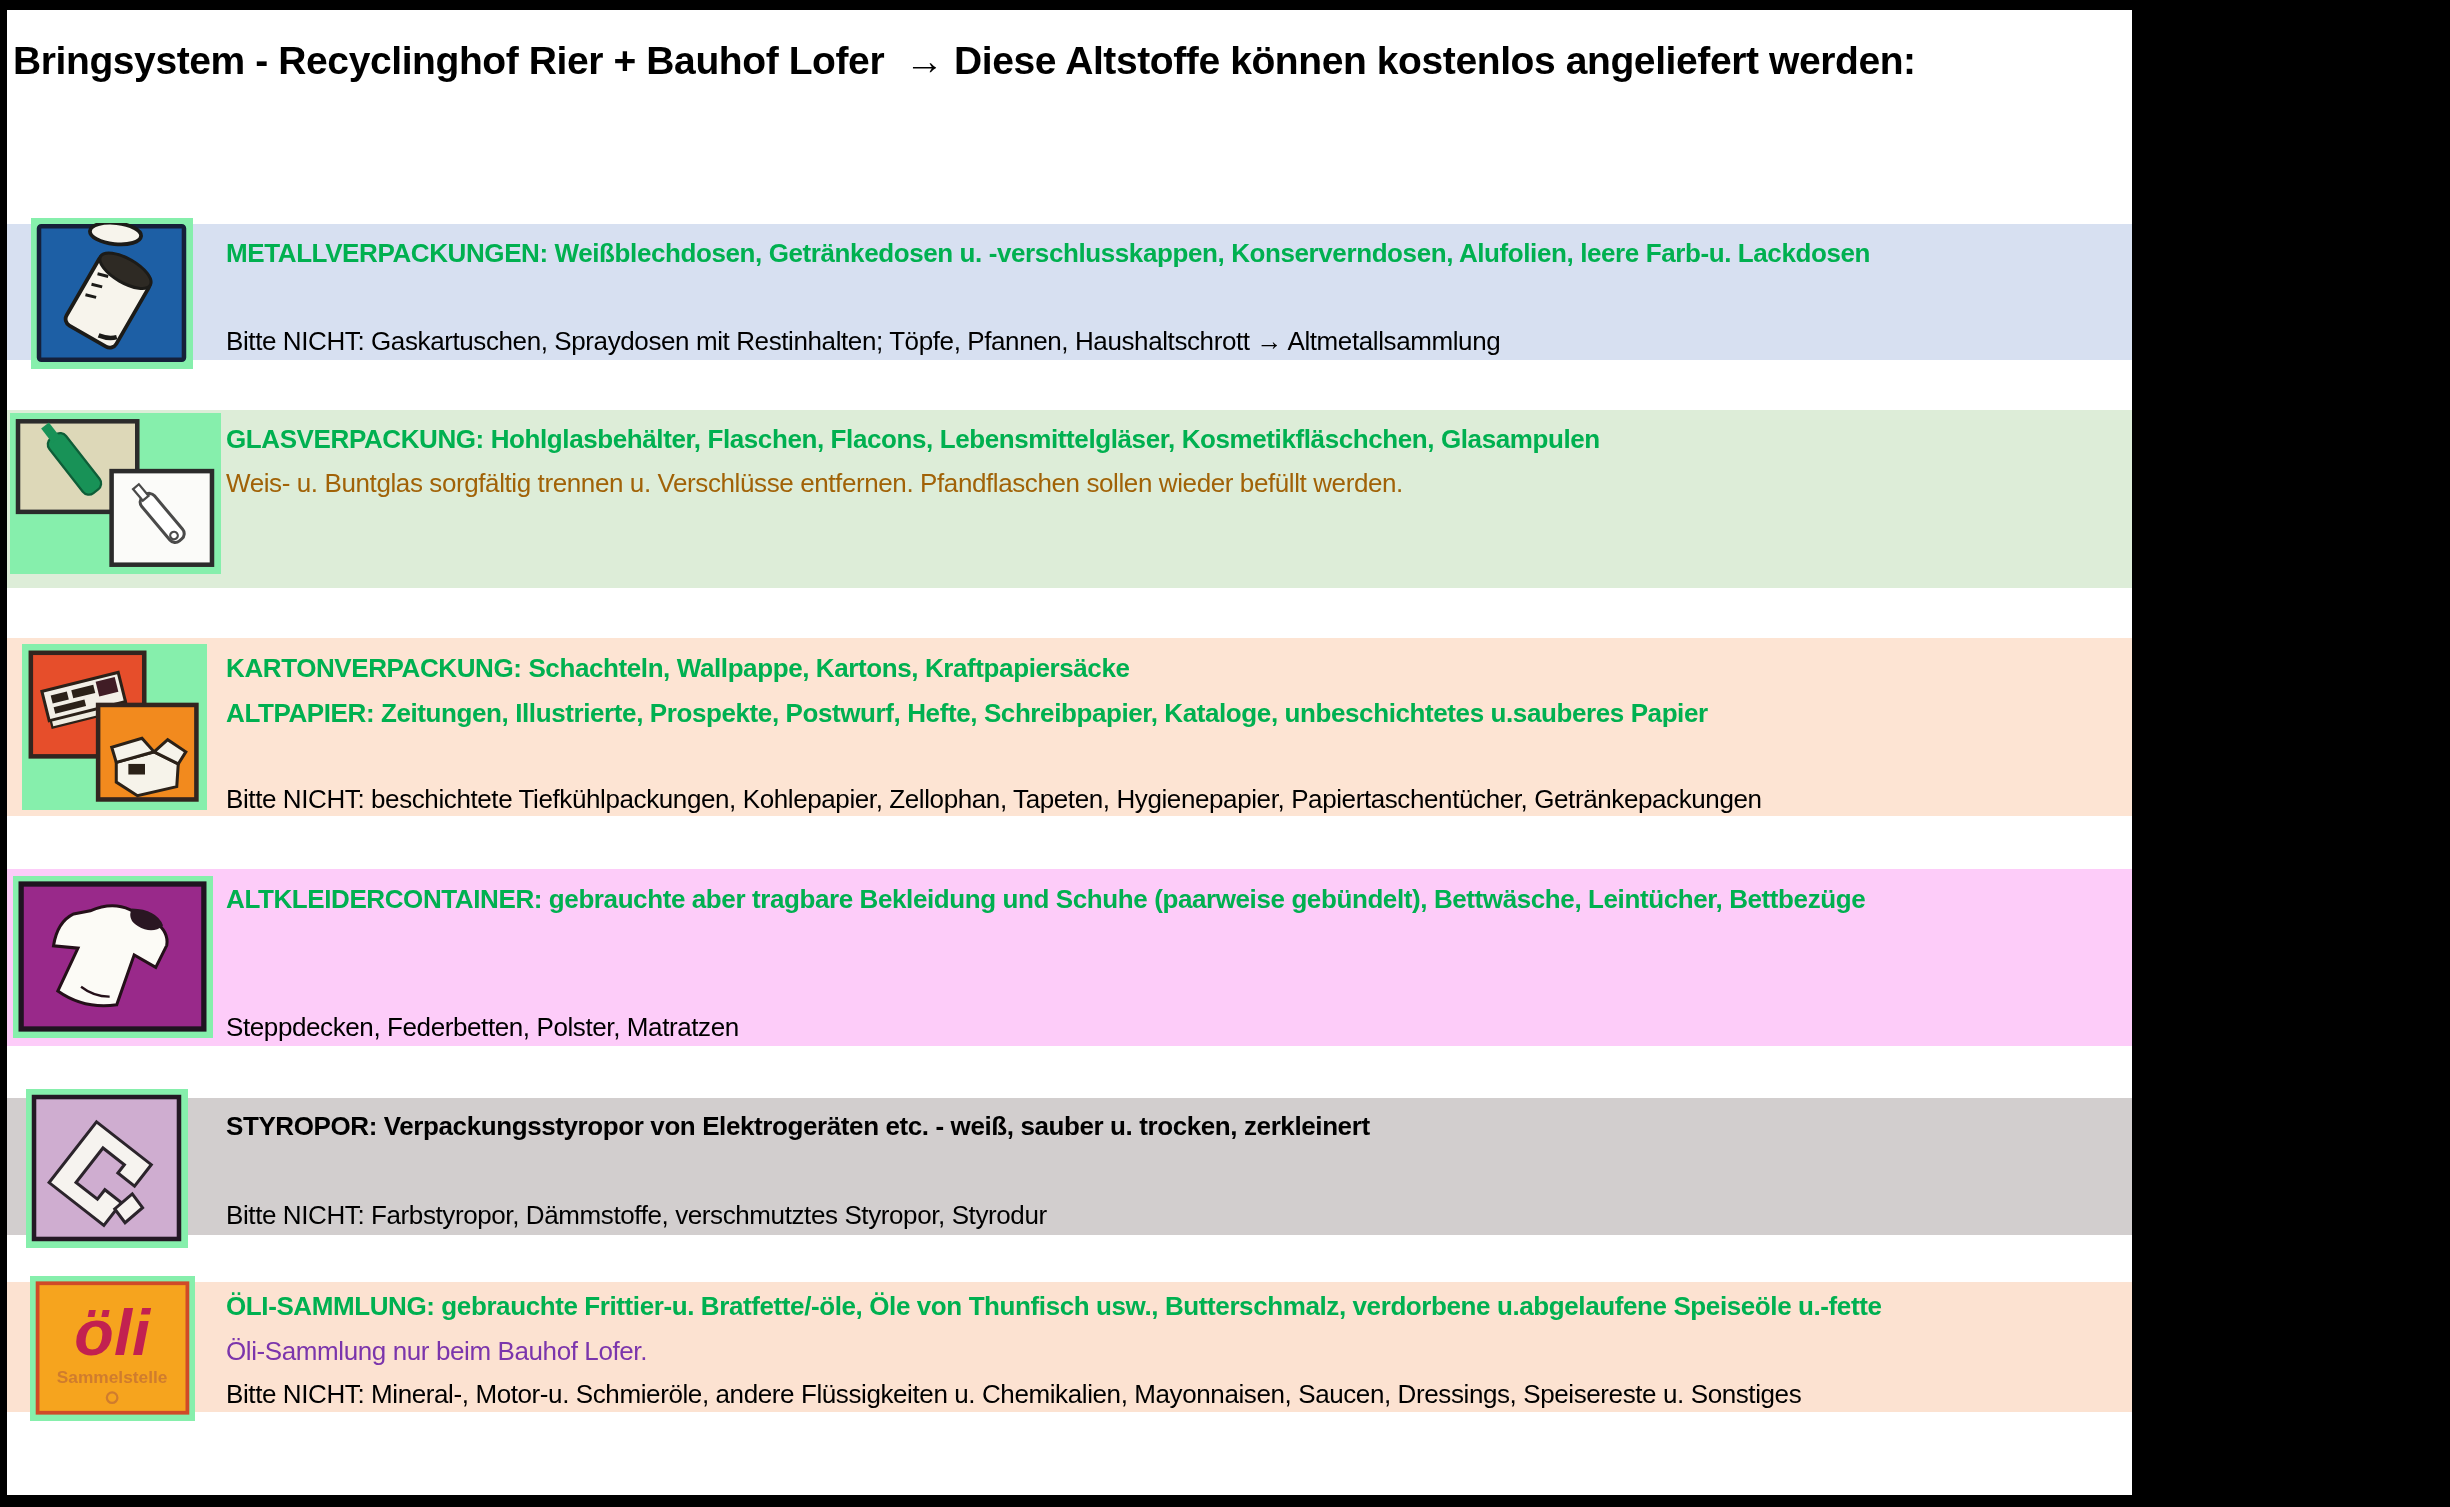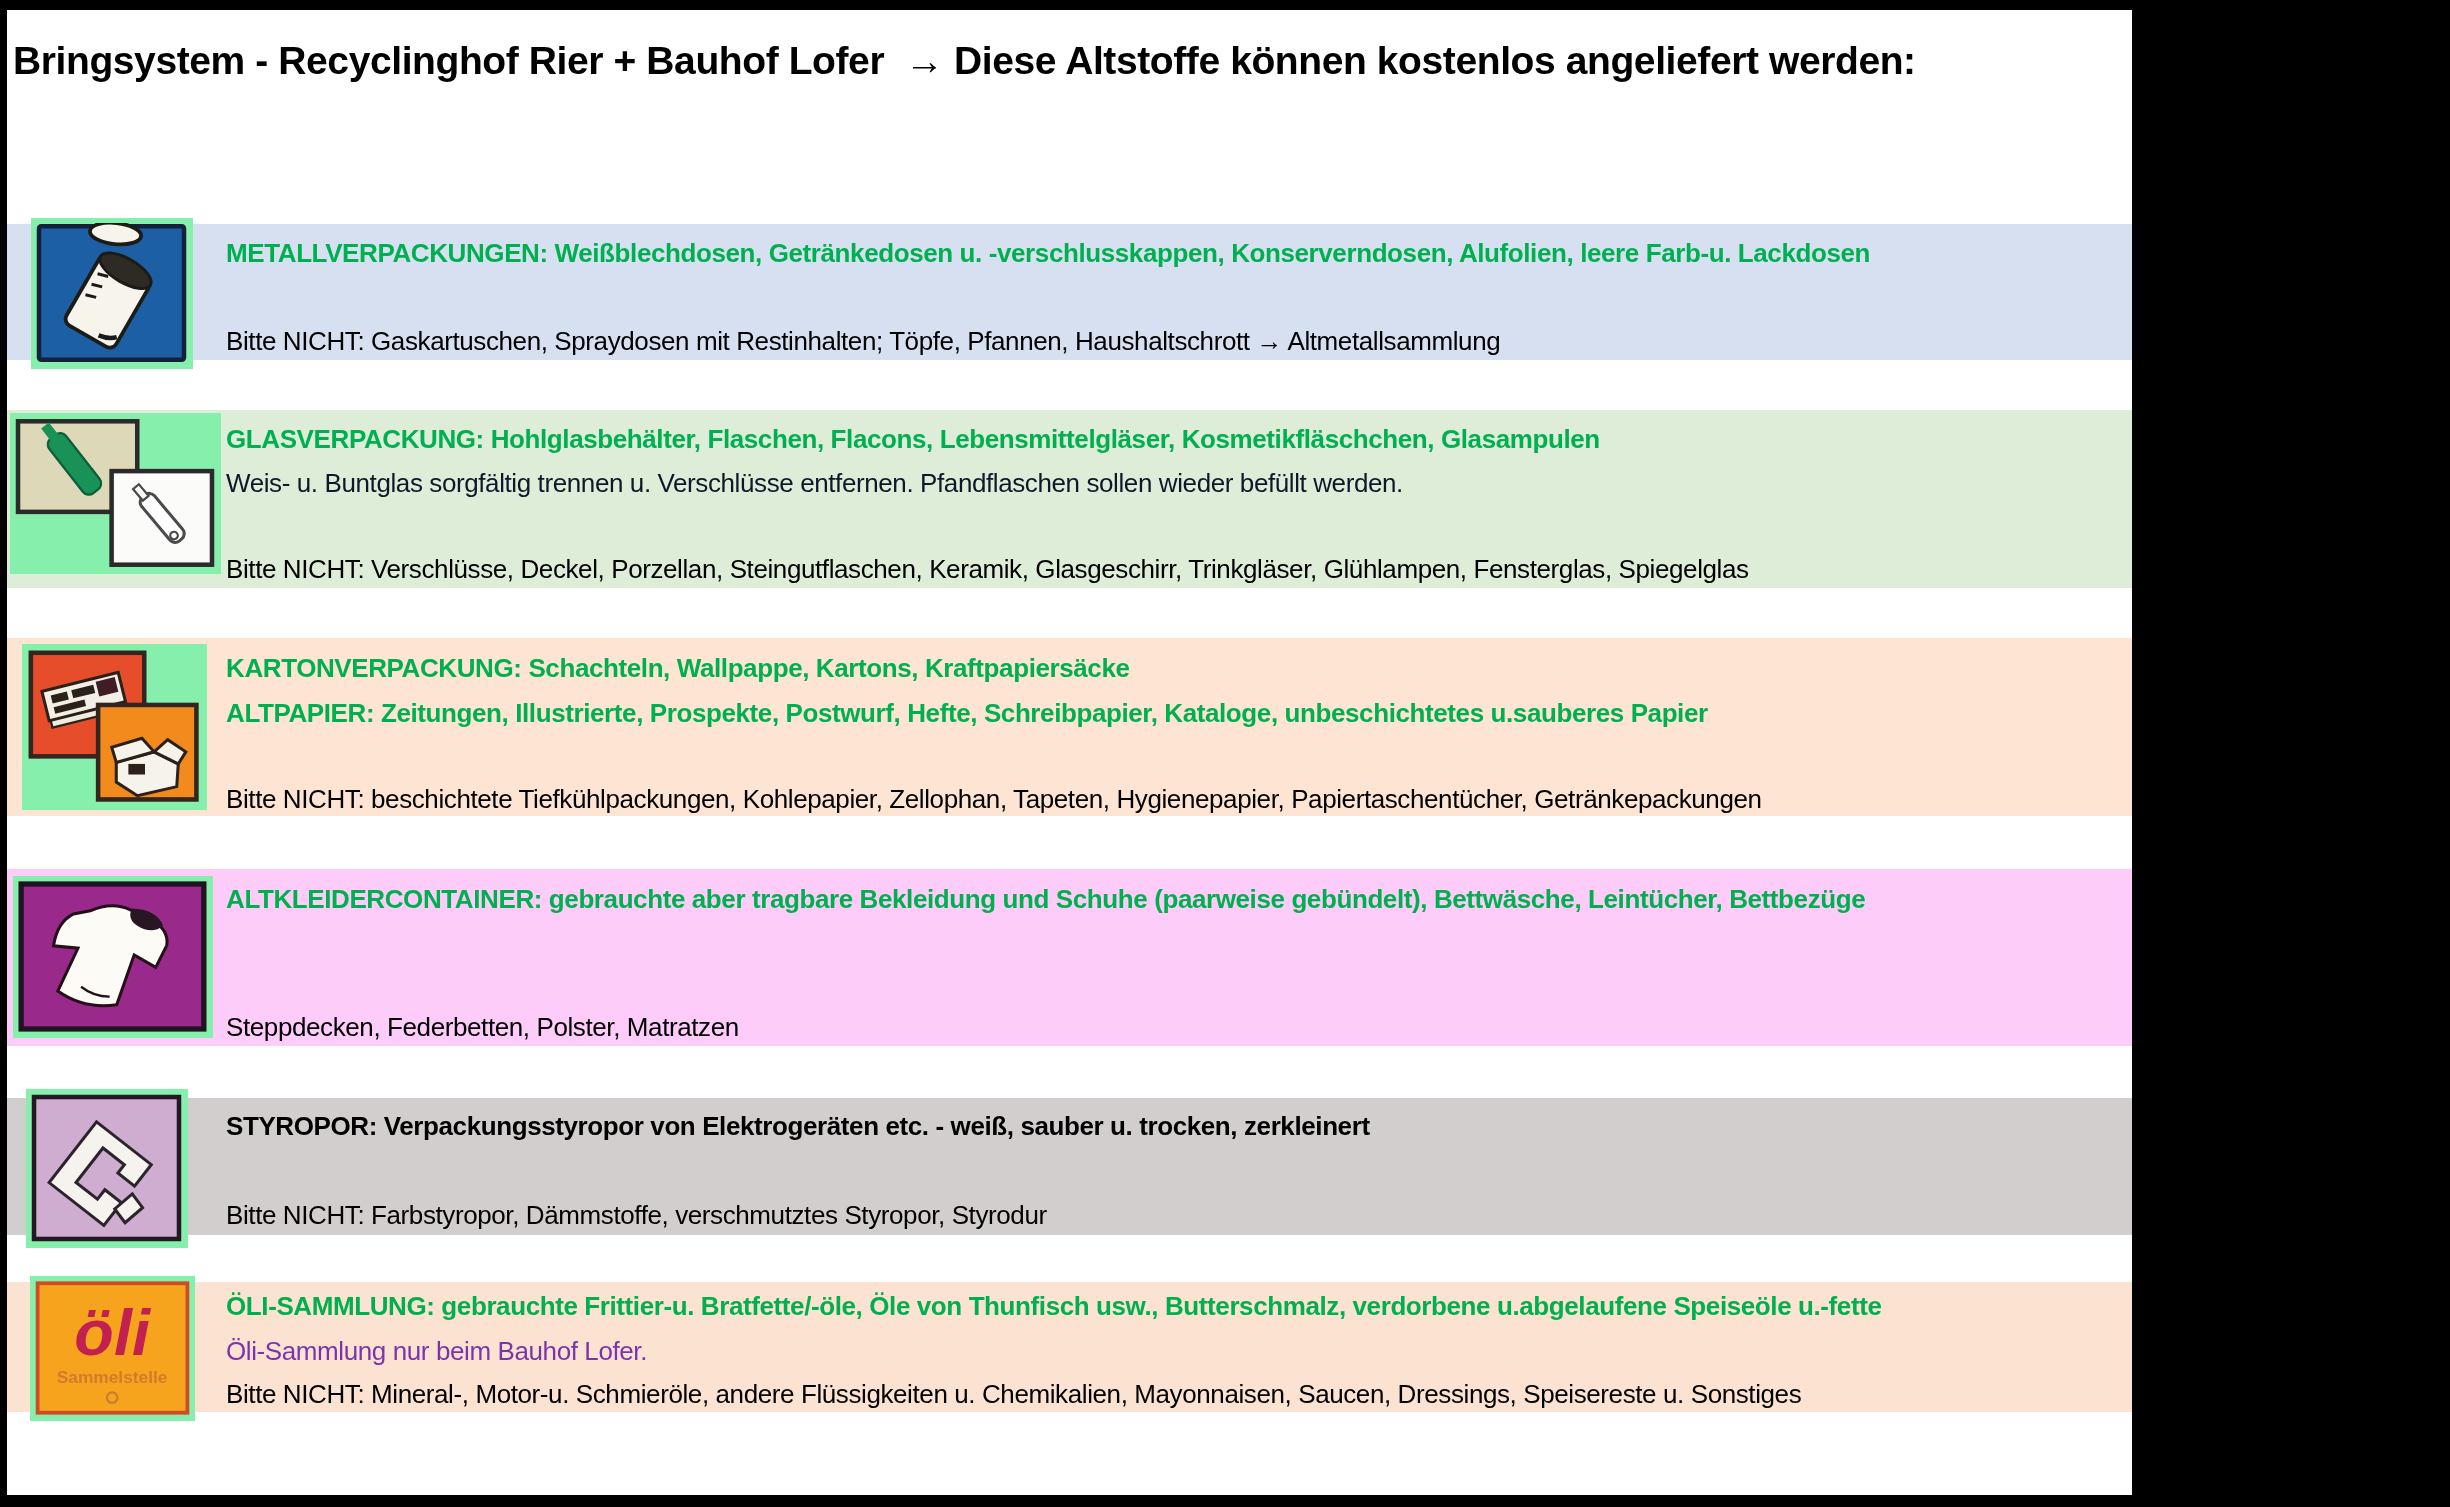--- a/index.html
+++ b/index.html
@@ -49,22 +49,21 @@
         <rect x="62" y="52" width="76" height="106" rx="10" fill="#f7f4ec" stroke="#1c1b18" stroke-width="5"></rect>
         <ellipse cx="100" cy="58" rx="38" ry="16" fill="#2e2a24" stroke="#1c1b18" stroke-width="4"></ellipse>
         <path d="M70 80 l14 -4 M70 96 l14 -4 M70 112 l14 -4" stroke="#1c1b18" stroke-width="4" fill="none"></path>
         <path d="M112 150 q14 -2 22 -10" stroke="#1c1b18" stroke-width="6" fill="none"></path>
       </g>
     </svg>
   </div>
 
   <div class="band" style="top:400px;height:178px;background:#ddedd8;">
     <div class="line green" style="top:11.3px;color:#00b050;">GLASVERPACKUNG: Hohlglasbehälter, Flaschen, Flacons, Lebensmittelgläser, Kosmetikfläschchen, Glasampulen</div>
-    <div class="line purple" style="top:55px;color:#0f172a;">Weis- u. Buntglas sorgfältig trennen u. Verschlüsse entfernen. Pfandflaschen sollen wieder befüllt werden.</div>
-    <div class="line black" style="top:141px;">Bitte NICHT: Verschlüsse, Deckel, Porzellan, Steingutflaschen, Keramik, Glasgeschirr, Trinkgläser, Glühlampen, Fensterglas, Spiegelglas</div>
+    <div class="line purple" style="top:55px;color:#a16207;">Weis- u. Buntglas sorgfältig trennen u. Verschlüsse entfernen. Pfandflaschen sollen wieder befüllt werden.</div>
   </div>
   <div class="icon" style="left:3px;top:403px;">
     <svg width="200" height="150" viewBox="0 0 265 198">
       <rect x="4" y="4" width="158" height="120" fill="#ddd8b8" stroke="#2b2b2b" stroke-width="6"></rect>
       <g transform="rotate(-38 80 62)">
         <rect x="66" y="14" width="28" height="92" rx="10" fill="#189257" stroke="#0e5e38" stroke-width="3"></rect>
         <rect x="74" y="-4" width="13" height="24" fill="#189257"></rect>
       </g>
       <rect x="128" y="70" width="133" height="124" fill="#fbfbf9" stroke="#2b2b2b" stroke-width="6"></rect>
       <g transform="rotate(-40 195 132)">

